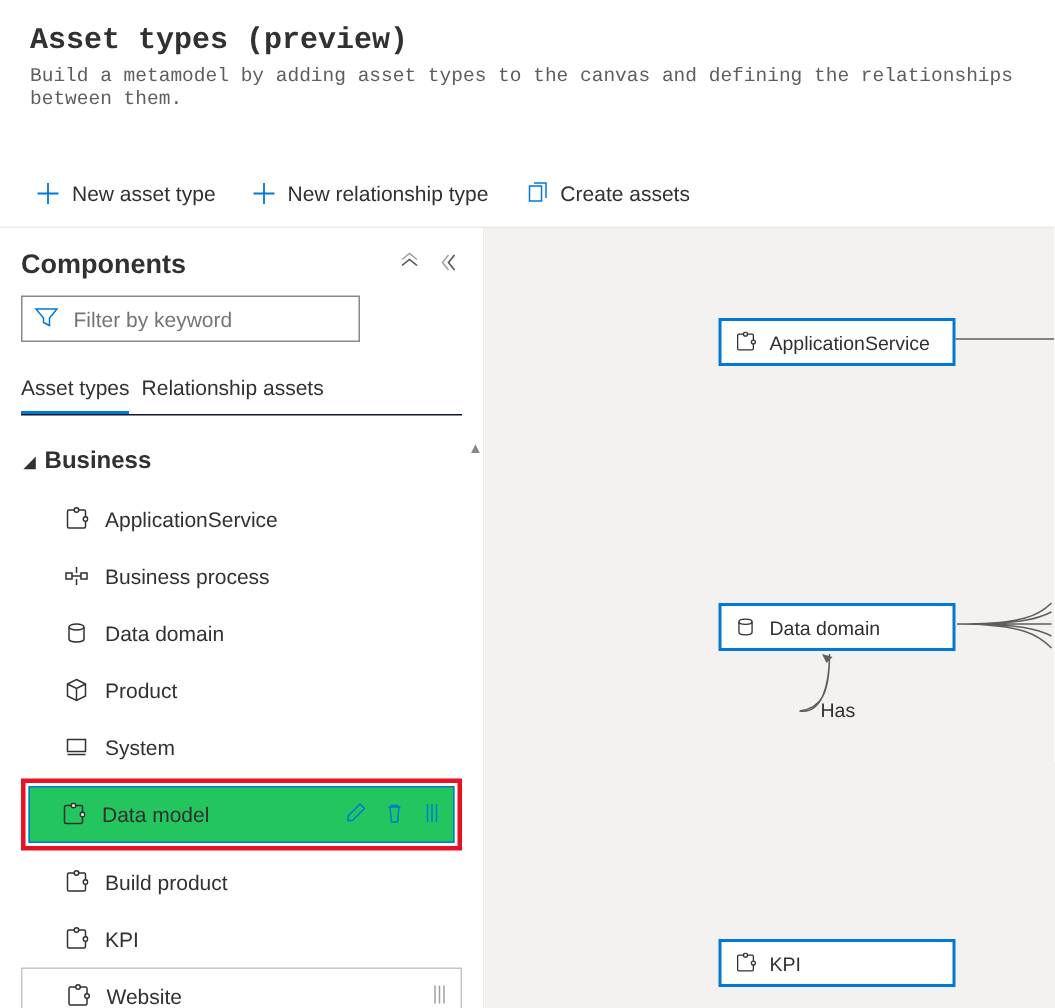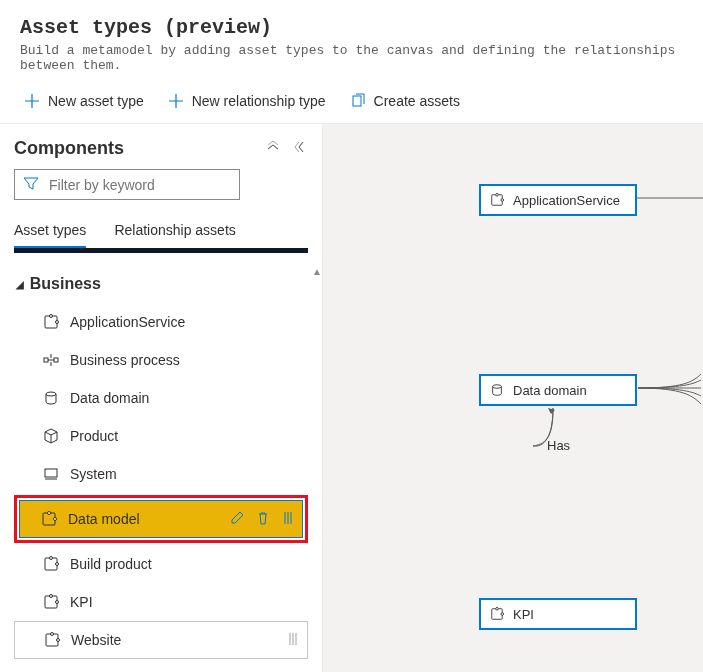--- a/index.html
+++ b/index.html
@@ -35,20 +35,21 @@
     border-bottom: 1px solid #edebe9;
   }
   .tb-btn {
     display: inline-flex;
     align-items: center;
     gap: 8px;
     padding: 6px 4px;
     cursor: pointer;
     color: #323130;
     font-size: 14px;
+    margin-top: 28px;
   }
   .tb-icon { color: #0078d4; display:inline-flex; }
   .body-row {
     display: flex;
     height: calc(672px - 120px);
   }
   .sidebar {
     width: 323px;
     border-right: 1px solid #edebe9;
     padding: 10px 14px 0 14px;
@@ -91,22 +92,22 @@
   }
   .filter-box input {
     border: none;
     outline: none;
     font-size: 14px;
     flex: 1;
     color: #605e5c;
   }
   .tabs {
     display: flex;
-    gap: 28px;
-    border-bottom: 5px solid #0f172a;
+    gap: 8px;
+    border-bottom: 1px solid #0f172a;
     margin-bottom: 6px;
   }
   .tab {
     padding: 8px 0;
     cursor: pointer;
     font-size: 14px;
     color: #323130;
   }
   .tab.active {
     border-bottom: 2px solid #0078d4;
@@ -135,21 +136,21 @@
     cursor: pointer;
     position: relative;
     height: 38px;
   }
   .item .icon {
     width: 18px; height: 18px;
     display:inline-flex; align-items:center; justify-content:center;
     color: #323130;
   }
   .item.selected {
-    background: #eab308;
+    background: #22c55e;
     border: 1px solid #0078d4;
   }
   .item.outlined {
     border: 1px solid #c8c6c4;
   }
   .item .actions {
     position: absolute;
     right: 8px;
     display: flex;
     gap: 12px;

